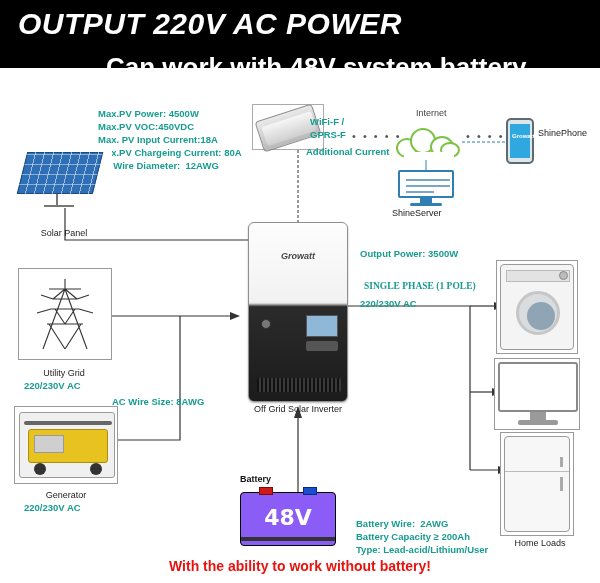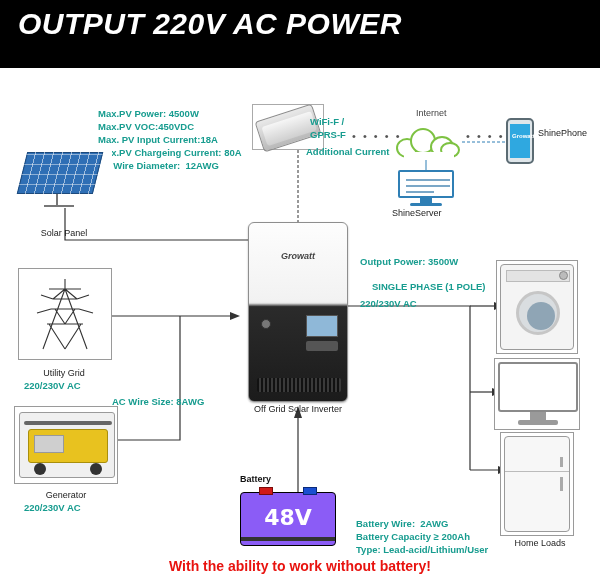--- a/index.html
+++ b/index.html
@@ -161,20 +161,21 @@
 
   .dots { position:absolute; color:#555; font-size:11px; letter-spacing:2px; }
 </style>
 </head>
 <body>
 
 <div id="stage">
 
   <div class="header">
     <div class="line1">OUTPUT 220V AC POWER</div>
+    <div class="line2">Can work with 48V system battery</div>
   </div>
 
   <svg class="wires">
 
     <path d="M65,208 L65,240 L248,240" stroke="#333" stroke-width="1.2" fill="none"></path>
 
     <path d="M112,316 L230,316" stroke="#333" stroke-width="1.2" fill="none"></path>
     <polygon points="230,312 240,316 230,320" fill="#333"></polygon>
 
     <path d="M114,440 L180,440 L180,316" stroke="#333" stroke-width="1.2" fill="none"></path>
@@ -275,22 +276,22 @@
     <div class="scr">
       <div class="line" style="top:7px;"></div>
       <div class="line" style="top:13px;"></div>
       <div class="line" style="top:19px; width:28px;"></div>
     </div>
     <div class="stand"></div>
     <div class="base"></div>
   </div>
   <div class="t dark" style="left:392px; top:208px;">ShineServer</div>
 
-  <div class="t teal" style="left:360px; top:256px;">Output Power: 3500W</div>
-  <div class="t teal" style="left:372px; top:281px;">SINGLE PHASE (1 POLE)</div>
+  <div class="t teal" style="left:360px; top:248px;">Output Power: 3500W</div>
+  <div class="t teal" style="left:364px; top:281px;font-family:Liberation Serif, serif;">SINGLE PHASE (1 POLE)</div>
   <div class="t teal" style="left:360px; top:298px;">220/230V AC</div>
 
   <div class="box" style="left:496px; top:260px; width:82px; height:94px;"></div>
   <div class="washer">
     <div class="panel"></div>
     <div class="dial"></div>
     <div class="door">
         <div class="glass"></div>
       </div>
   </div>

